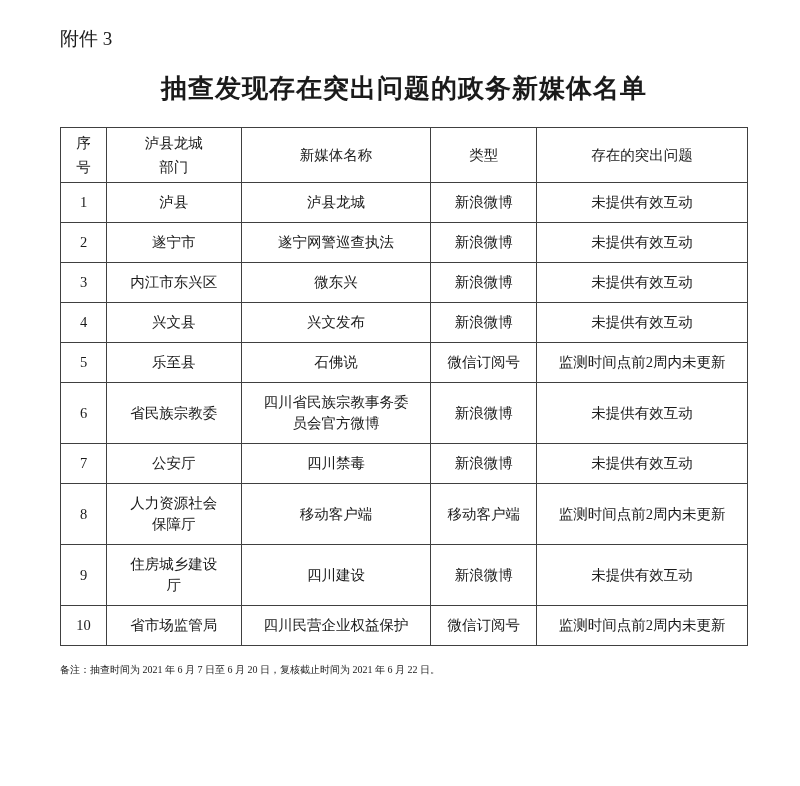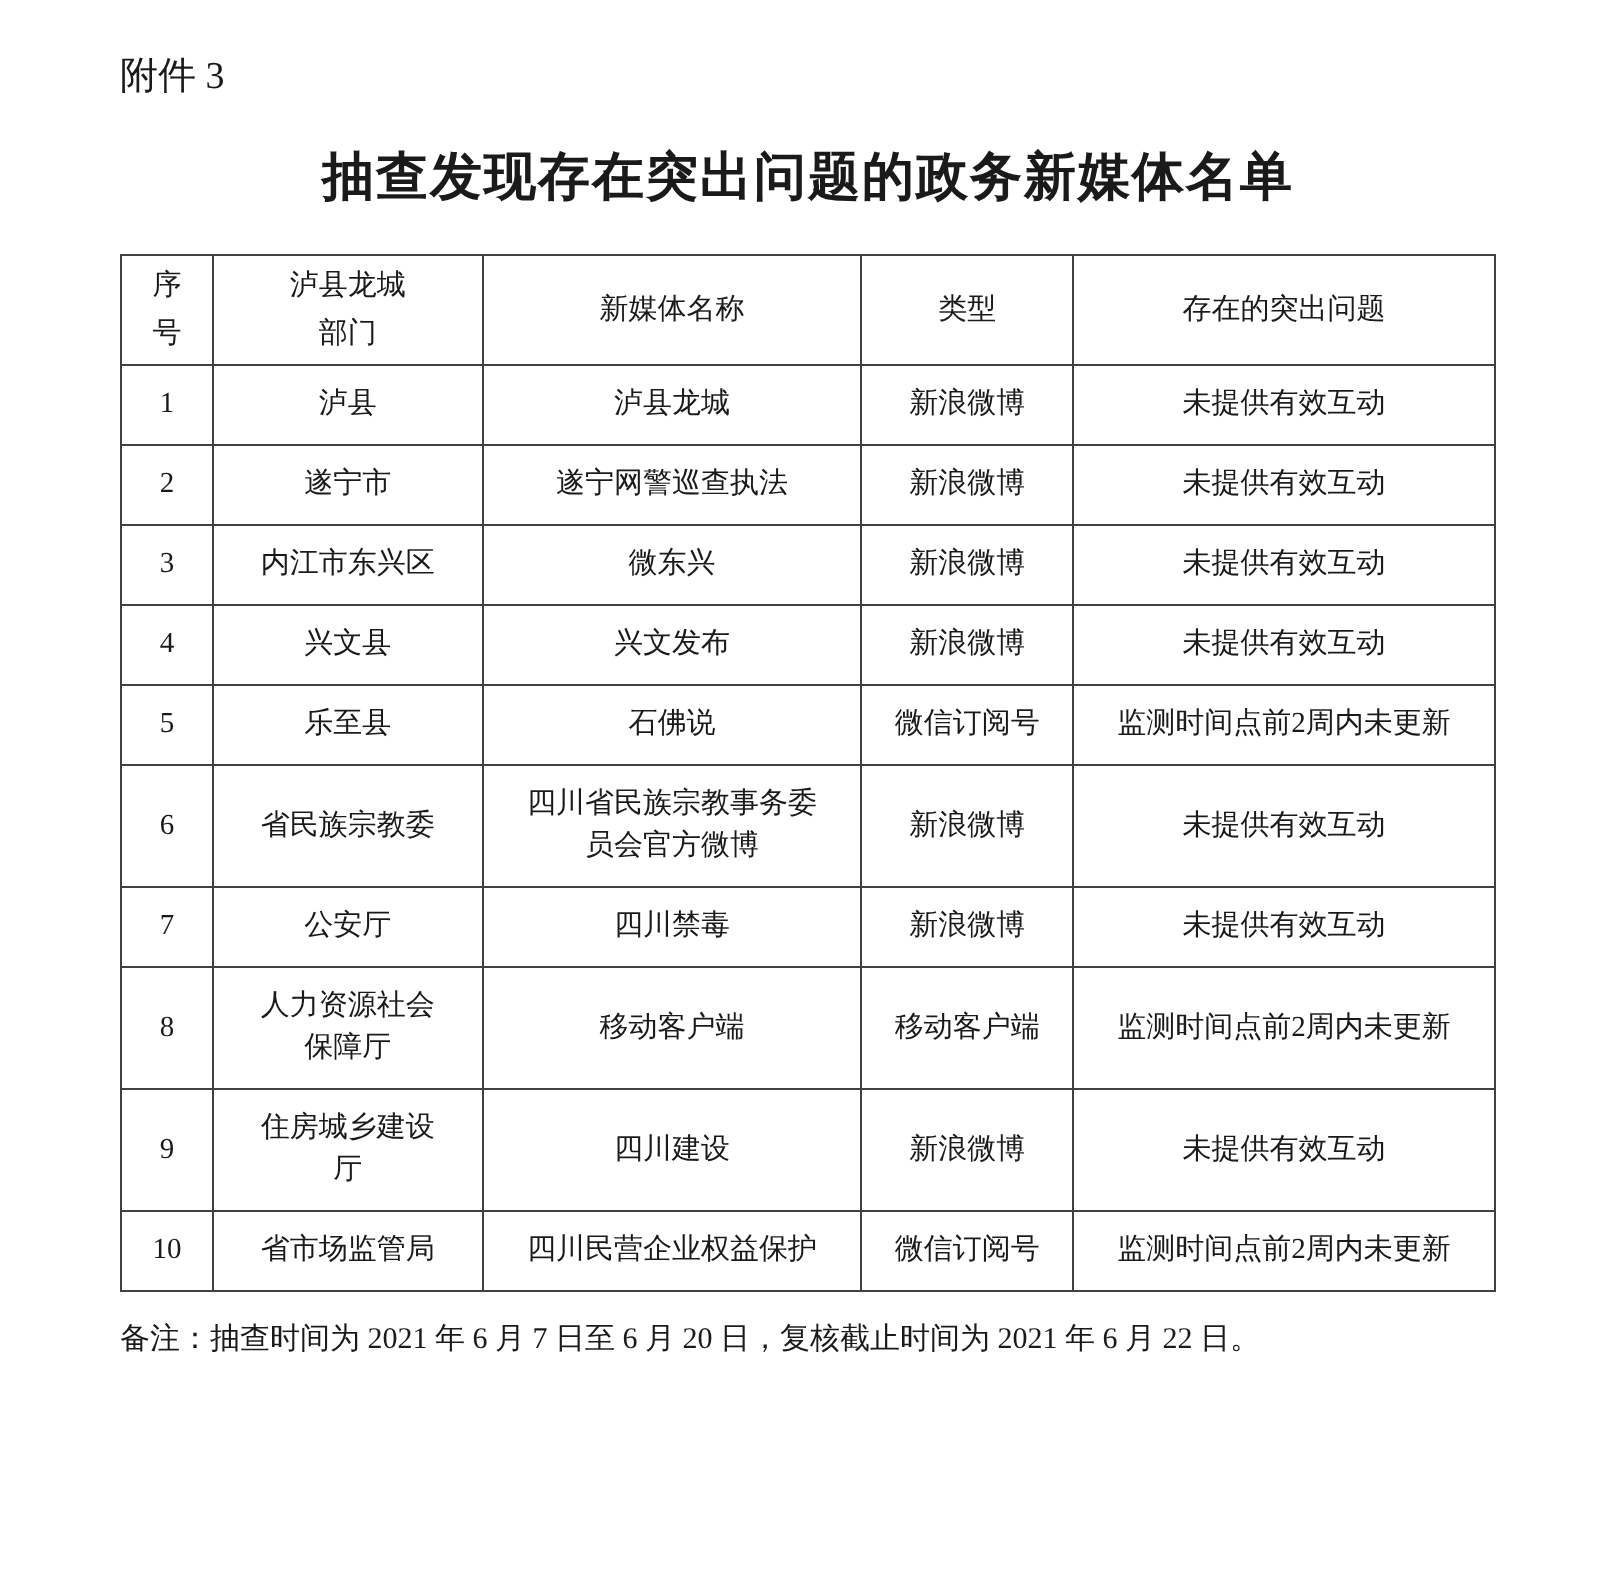--- a/index.html
+++ b/index.html
@@ -55,21 +55,21 @@
     line-height: 24px;
     padding: 3px 2px;
   }
   col.c-no    { width: 6.7%; }
   col.c-dept  { width: 19.6%; }
   col.c-media { width: 27.6%; }
   col.c-type  { width: 15.4%; }
   col.c-prob  { width: 30.7%; }
   .footnote {
     margin-top: 13px;
-    font-size: 15px;
+    font-size: 10px;
     line-height: 22px;
     text-align: left;
   }
 </style>
 </head>
 <body>
 
 <div class="page">
 
   <div class="attachment-label">附件 3</div>

